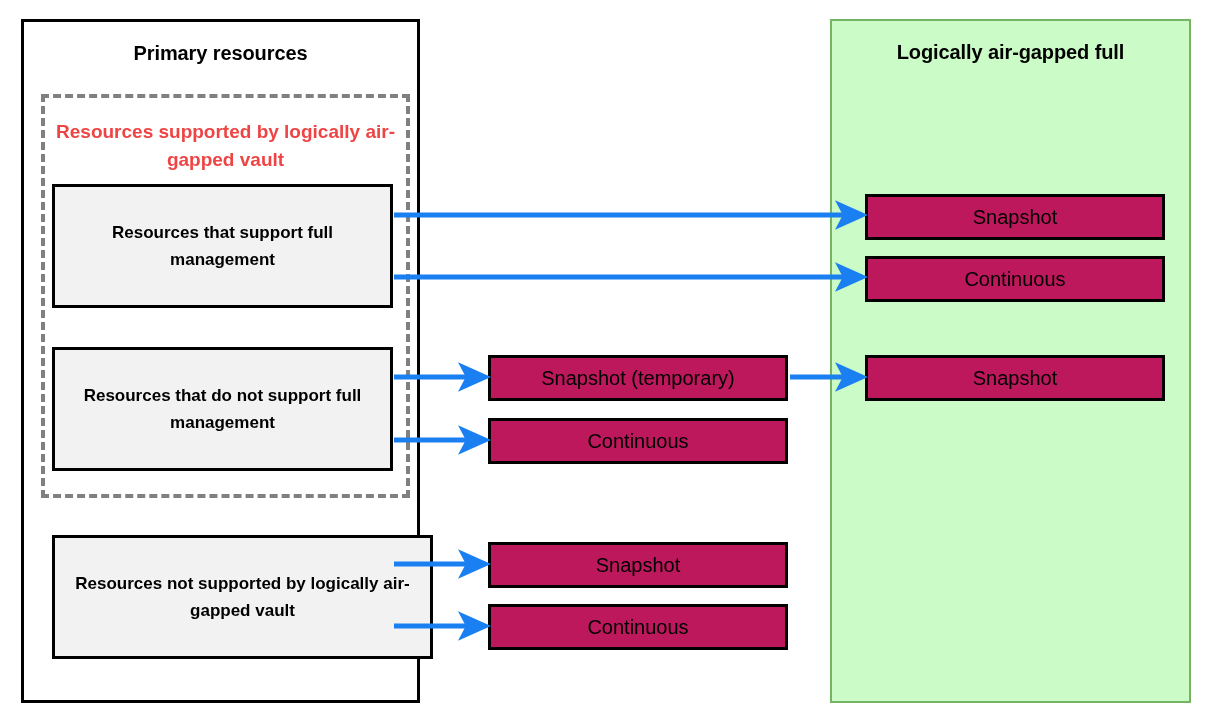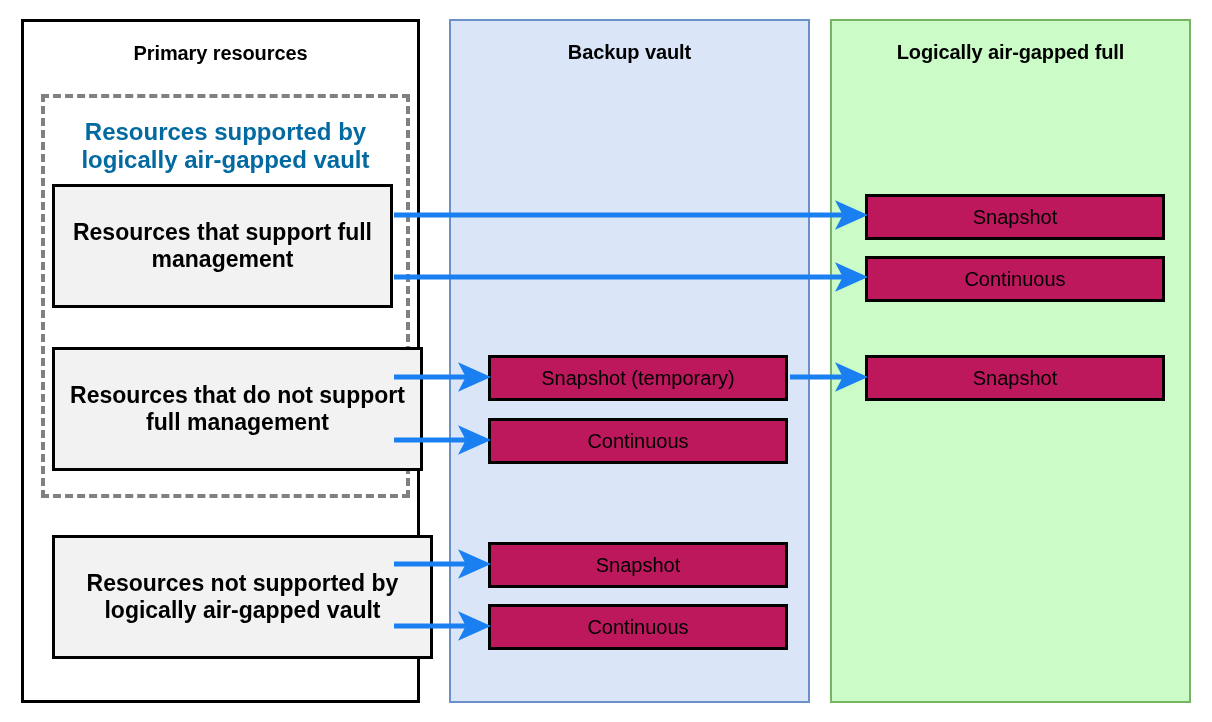--- a/index.html
+++ b/index.html
@@ -71,44 +71,44 @@
     box-sizing: border-box;
     border: 4px dashed #808080;
     background: transparent;
   }
   .dashed-group-title {
     position: absolute;
     left: 0;
     right: 0;
     top: 20px;
     text-align: center;
-    font-size: 24px;
+    font-size: 19px;
     font-weight: bold;
     line-height: 28px;
-    color: #0369a1;
+    color: #ef4444;
   }
 
   
   .res-box {
     position: absolute;
     box-sizing: border-box;
     border: 3px solid #000000;
     background: #f2f2f2;
     display: flex;
     align-items: center;
     justify-content: center;
     text-align: center;
-    font-size: 23px;
+    font-size: 17px;
     font-weight: bold;
     line-height: 27px;
     color: #000000;
     padding: 0 8px;
   }
   .res-box.b1 { left: 52px; top: 184px; width: 341px; height: 124px; }
-  .res-box.b2 { left: 52px; top: 347px; width: 371px; height: 124px; }
+  .res-box.b2 { left: 52px; top: 347px; width: 341px; height: 124px; }
   .res-box.b3 { left: 52px; top: 535px; width: 381px; height: 124px; }
 
   
   .white-box {
     position: absolute;
     box-sizing: border-box;
     border: 3px solid #000000;
     background: #be185d;
     display: flex;
     align-items: center;
@@ -149,23 +149,20 @@
   </div>
 
   <div class="dashed-group">
     <div class="dashed-group-title">Resources supported by logically air-gapped vault</div>
   </div>
 
   <div class="res-box b1">Resources that support full management</div>
   <div class="res-box b2">Resources that do not support full management</div>
   <div class="res-box b3">Resources not supported by logically air-gapped vault</div>
 
-  <div class="panel panel-backup">
-    <div class="panel-title">Backup vault</div>
-  </div>
 
   <div class="white-box bv-snap-temp">
     <span>Snapshot</span>&nbsp;<span class="ital">(temporary)</span>
   </div>
   <div class="white-box bv-cont-1">Continuous</div>
   <div class="white-box bv-snap-2">Snapshot</div>
   <div class="white-box bv-cont-2">Continuous</div>
 
   <div class="panel panel-lag">
     <div class="panel-title">Logically air-gapped full</div>

